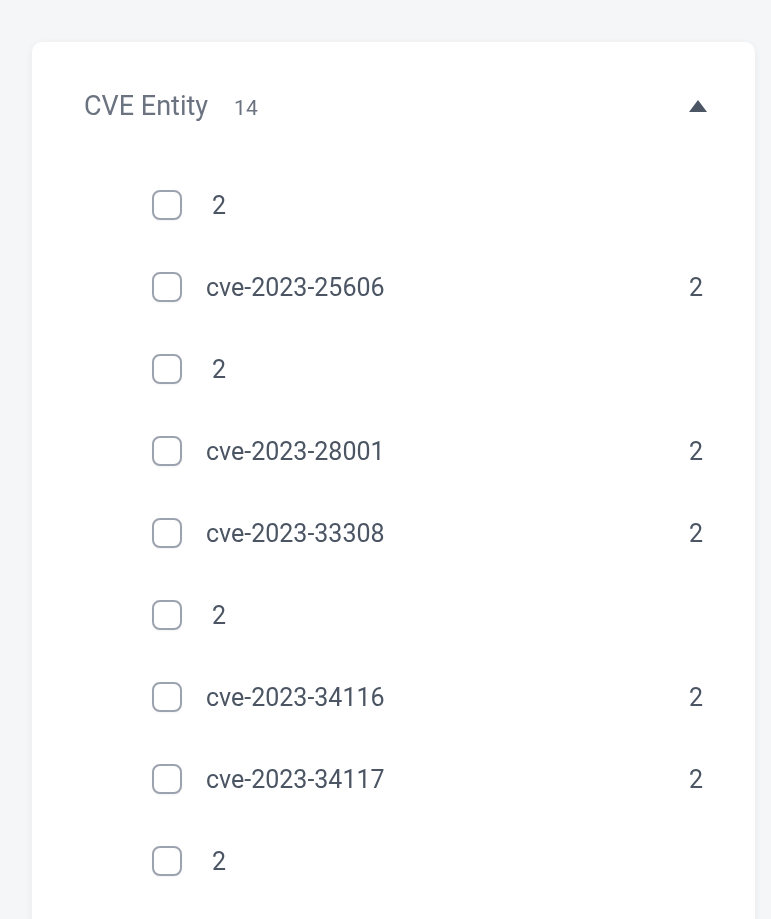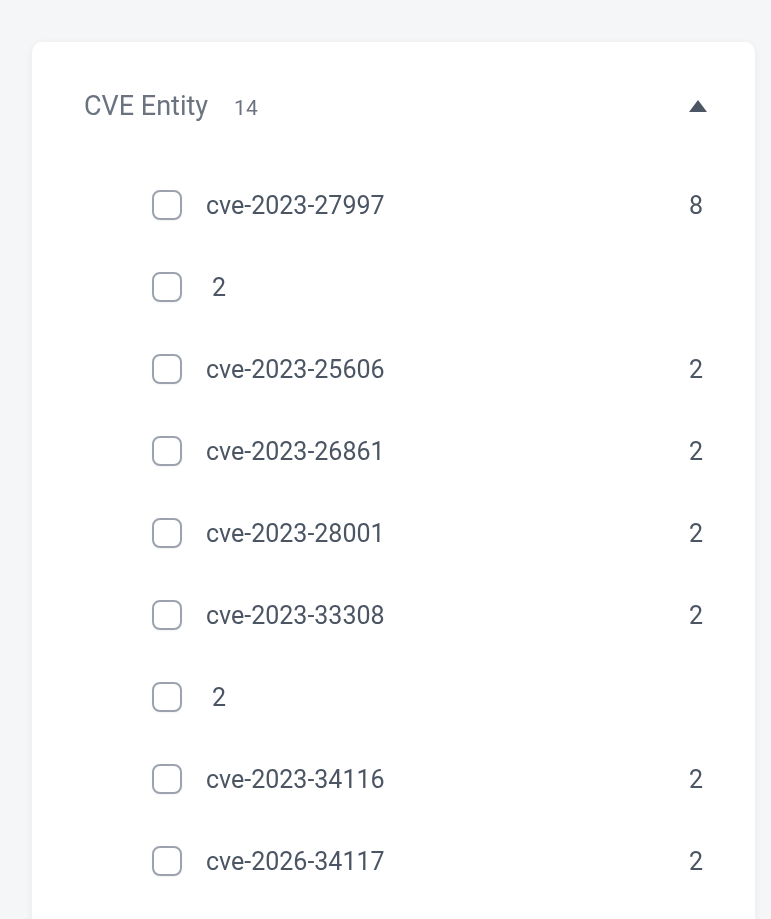--- a/index.html
+++ b/index.html
@@ -90,35 +90,29 @@
   <div class="panel-header">
     <div class="panel-header-left">
       <span class="panel-title">CVE Entity</span>
       <span class="panel-count">14</span>
     </div>
     <span class="collapse-icon"></span>
   </div>
   <ul class="item-list">
       <li class="item-row">
         <span class="checkbox"></span>
-        <span class="item-label">cve-2023-27997</span>
-        <span class="item-count">8</span>
-      </li>
-      <li class="item-row">
-        <span class="checkbox"></span>
         <span class="item-count">2</span>
       </li>
       <li class="item-row">
         <span class="checkbox"></span>
         <span class="item-label">cve-2023-25606</span>
         <span class="item-count">2</span>
       </li>
       <li class="item-row">
         <span class="checkbox"></span>
-        <span class="item-label">cve-2023-26861</span>
         <span class="item-count">2</span>
       </li>
       <li class="item-row">
         <span class="checkbox"></span>
         <span class="item-label">cve-2023-28001</span>
         <span class="item-count">2</span>
       </li>
       <li class="item-row">
         <span class="checkbox"></span>
         <span class="item-label">cve-2023-33308</span>
@@ -128,21 +122,21 @@
         <span class="checkbox"></span>
         <span class="item-count">2</span>
       </li>
       <li class="item-row">
         <span class="checkbox"></span>
         <span class="item-label">cve-2023-34116</span>
         <span class="item-count">2</span>
       </li>
       <li class="item-row">
         <span class="checkbox"></span>
-        <span class="item-label">cve-2026-34117</span>
+        <span class="item-label">cve-2023-34117</span>
         <span class="item-count">2</span>
       </li>
       <li class="item-row">
         <span class="checkbox"></span>
         <span class="item-count">2</span>
       </li>
     </ul>
 </div>
 
 </body></html>

